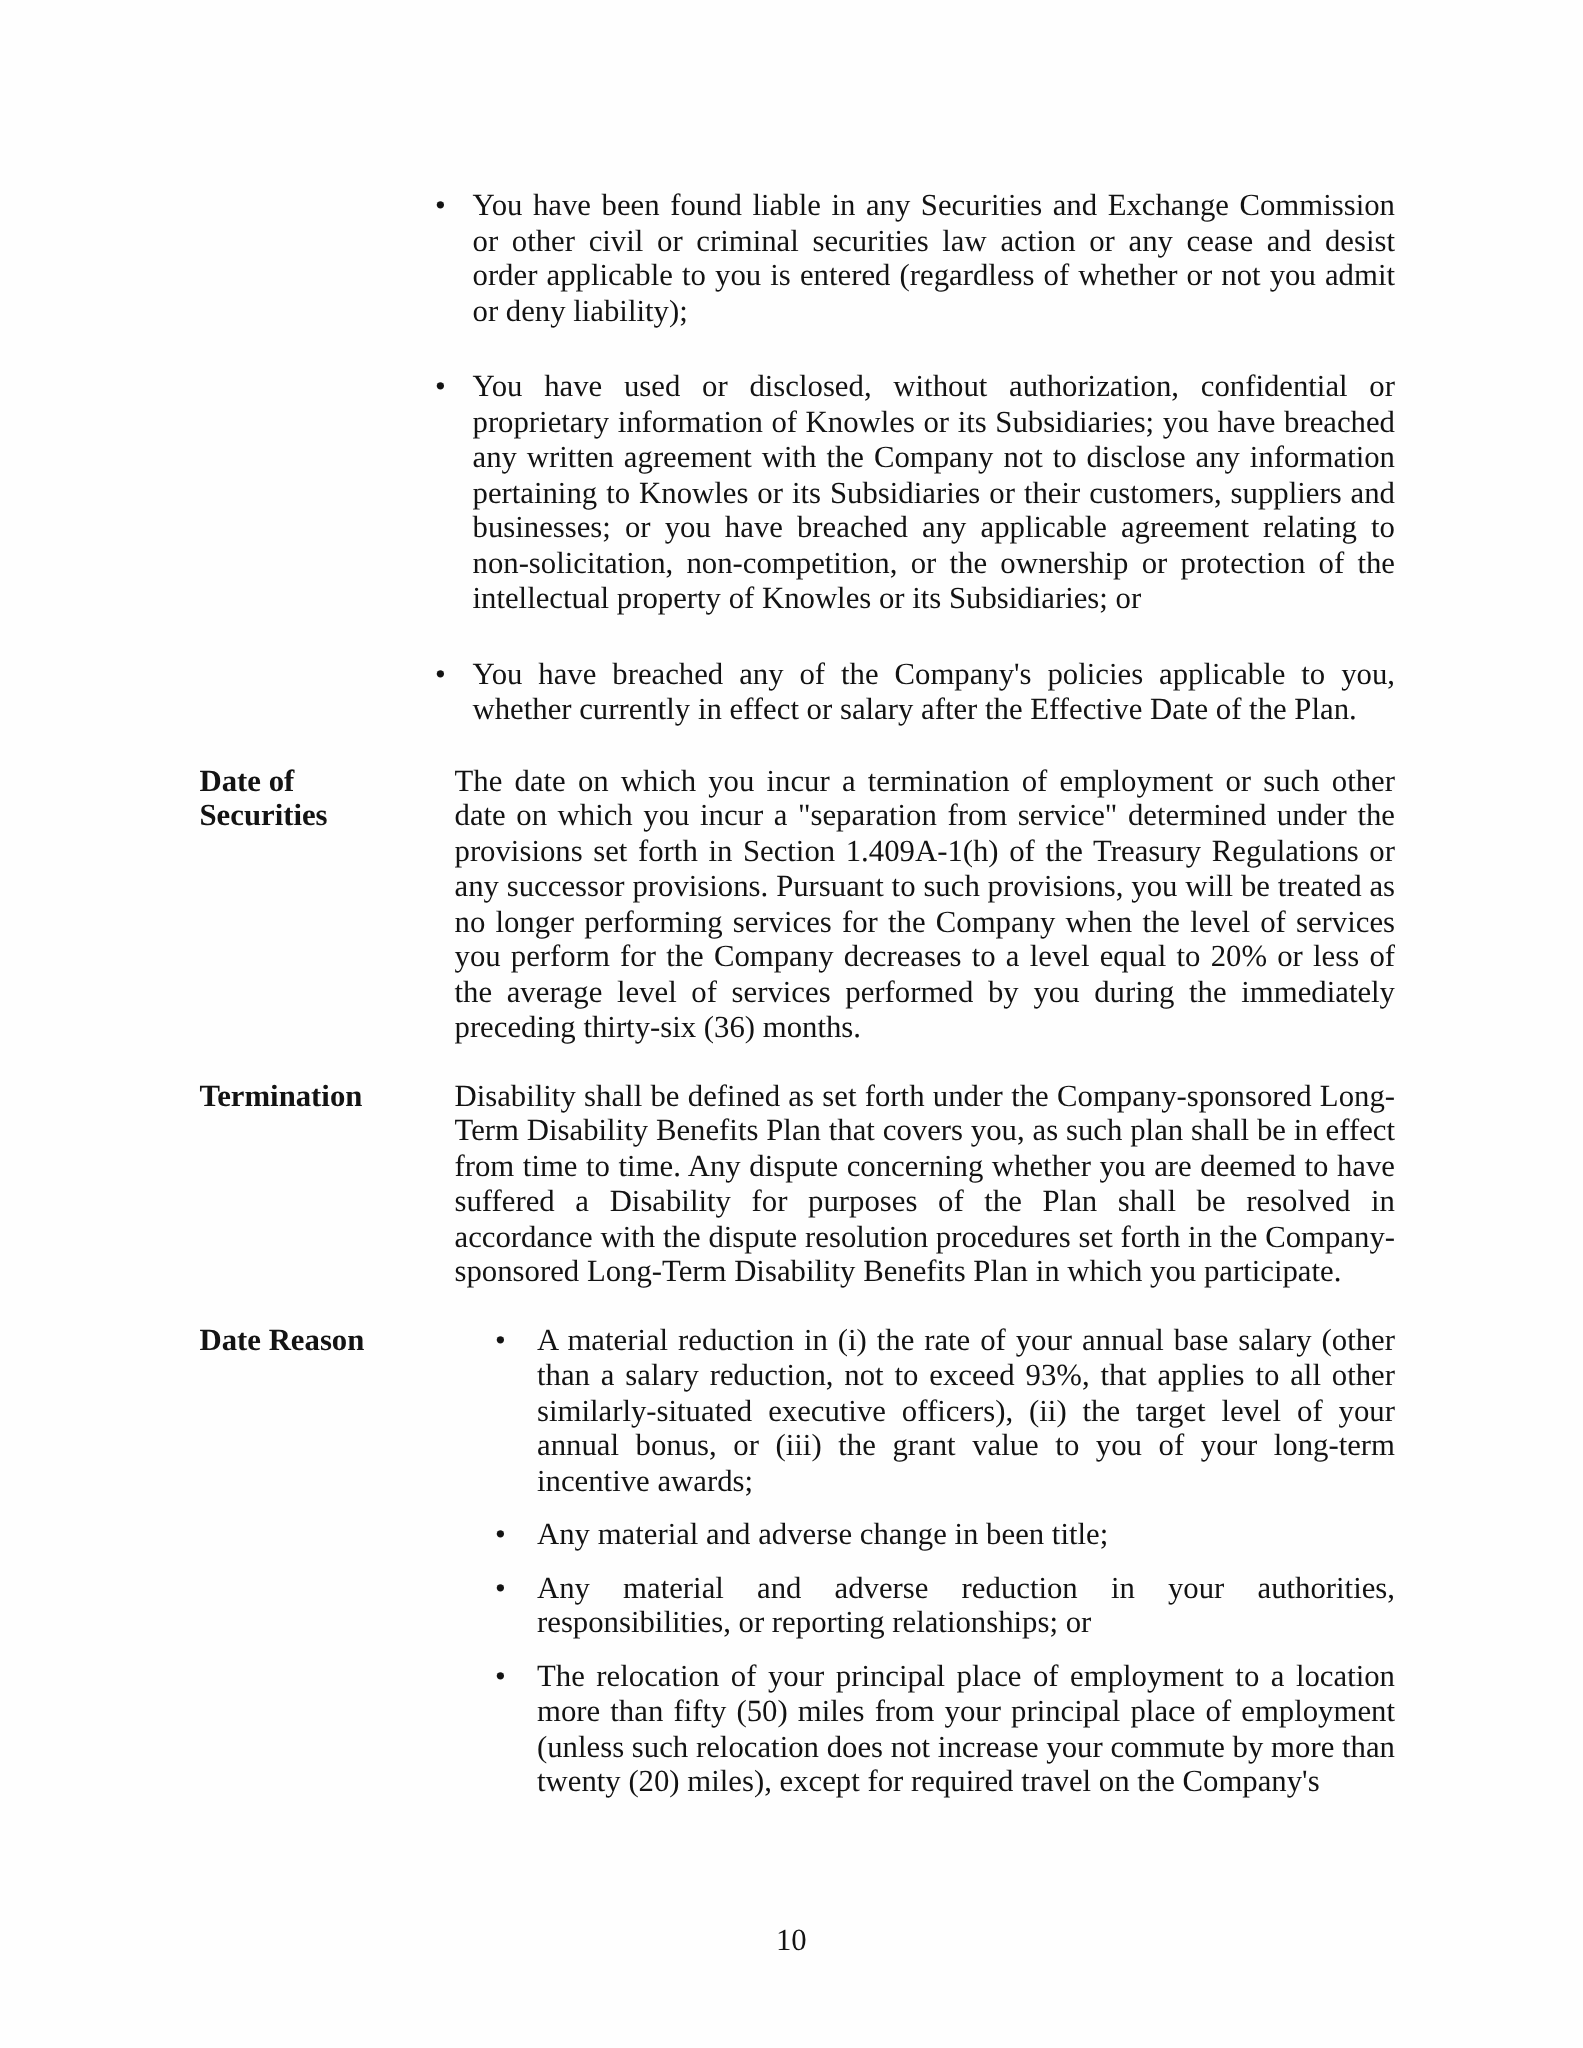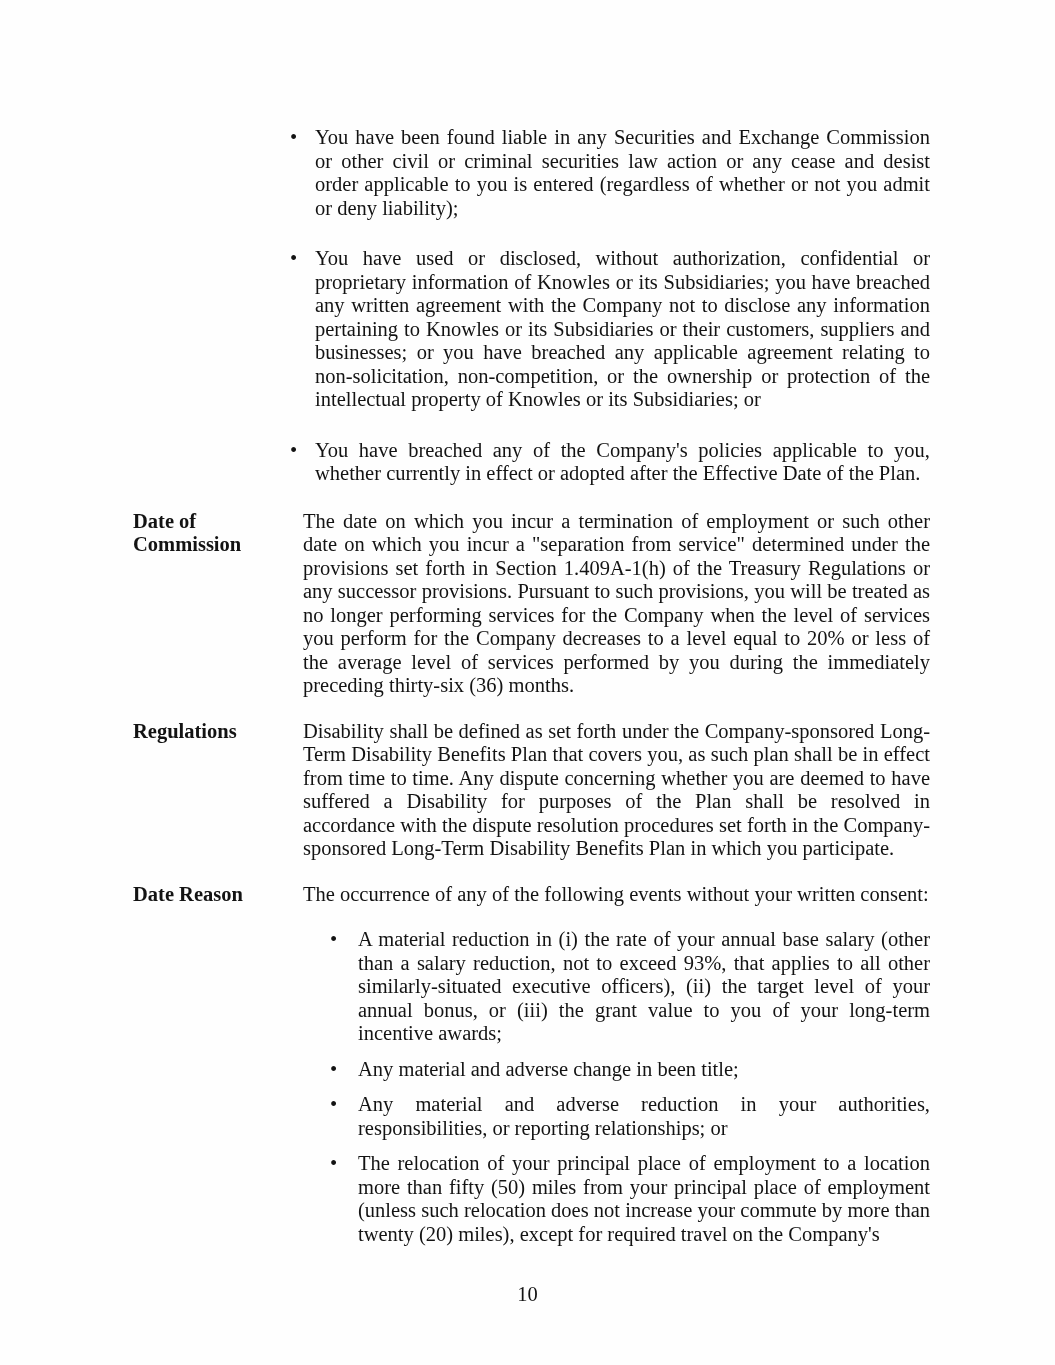--- a/index.html
+++ b/index.html
@@ -105,38 +105,37 @@
       <div class="bullet-item">
         <span class="marker">•</span>
         <span class="btext">You have been found liable in any Securities and Exchange Commission or other civil or criminal securities law action or any cease and desist order applicable to you is entered (regardless of whether or not you admit or deny liability);</span>
       </div>
       <div class="bullet-item">
         <span class="marker">•</span>
         <span class="btext">You have used or disclosed, without authorization, confidential or proprietary information of Knowles or its Subsidiaries; you have breached any written agreement with the Company not to disclose any information pertaining to Knowles or its Subsidiaries or their customers, suppliers and businesses; or you have breached any applicable agreement relating to non-solicitation, non-competition, or the ownership or protection of the intellectual property of Knowles or its Subsidiaries; or</span>
       </div>
       <div class="bullet-item">
         <span class="marker">•</span>
-        <span class="btext">You have breached any of the Company's policies applicable to you, whether currently in effect or adopted after the Effective Date of the Plan.</span>
+        <span class="btext">You have breached any of the Company's policies applicable to you, whether currently in effect or salary after the Effective Date of the Plan.</span>
       </div>
     </div>
 
     <div class="def-row">
-      <div class="term">Date of Commission</div>
+      <div class="term">Date of Securities</div>
       <div class="def-body">The date on which you incur a termination of employment or such other date on which you incur a "separation from service" determined under the provisions set forth in Section 1.409A-1(h) of the Treasury Regulations or any successor provisions.  Pursuant to such provisions, you will be treated as no longer performing services for the Company when the level of services you perform for the Company decreases to a level equal to 20% or less of the average level of services performed by you during the immediately preceding thirty-six (36) months.</div>
     </div>
 
     <div class="def-row">
-      <div class="term">Regulations</div>
+      <div class="term">Termination</div>
       <div class="def-body">Disability shall be defined as set forth under the Company-sponsored Long-Term Disability Benefits Plan that covers you, as such plan shall be in effect from time to time.  Any dispute concerning whether you are deemed to have suffered a Disability for purposes of the Plan shall be resolved in accordance with the dispute resolution procedures set forth in the Company-sponsored Long-Term Disability Benefits Plan in which you participate.</div>
     </div>
 
     <div class="def-row">
       <div class="term">Date Reason</div>
       <div class="def-body-wrap">
-        <div class="def-body gr-intro">The occurrence of any of the following events without your written consent:</div>
         <div class="sub-bullets">
           <div class="bullet-item">
             <span class="marker">•</span>
             <span class="btext">A material reduction in (i) the rate of your annual base salary (other than a salary reduction, not to exceed 93%, that applies to all other similarly-situated executive officers), (ii) the target level of your annual bonus, or (iii) the grant value to you of your long-term incentive awards;</span>
           </div>
           <div class="bullet-item">
             <span class="marker">•</span>
             <span class="btext">Any material and adverse change in been title;</span>
           </div>
           <div class="bullet-item">

